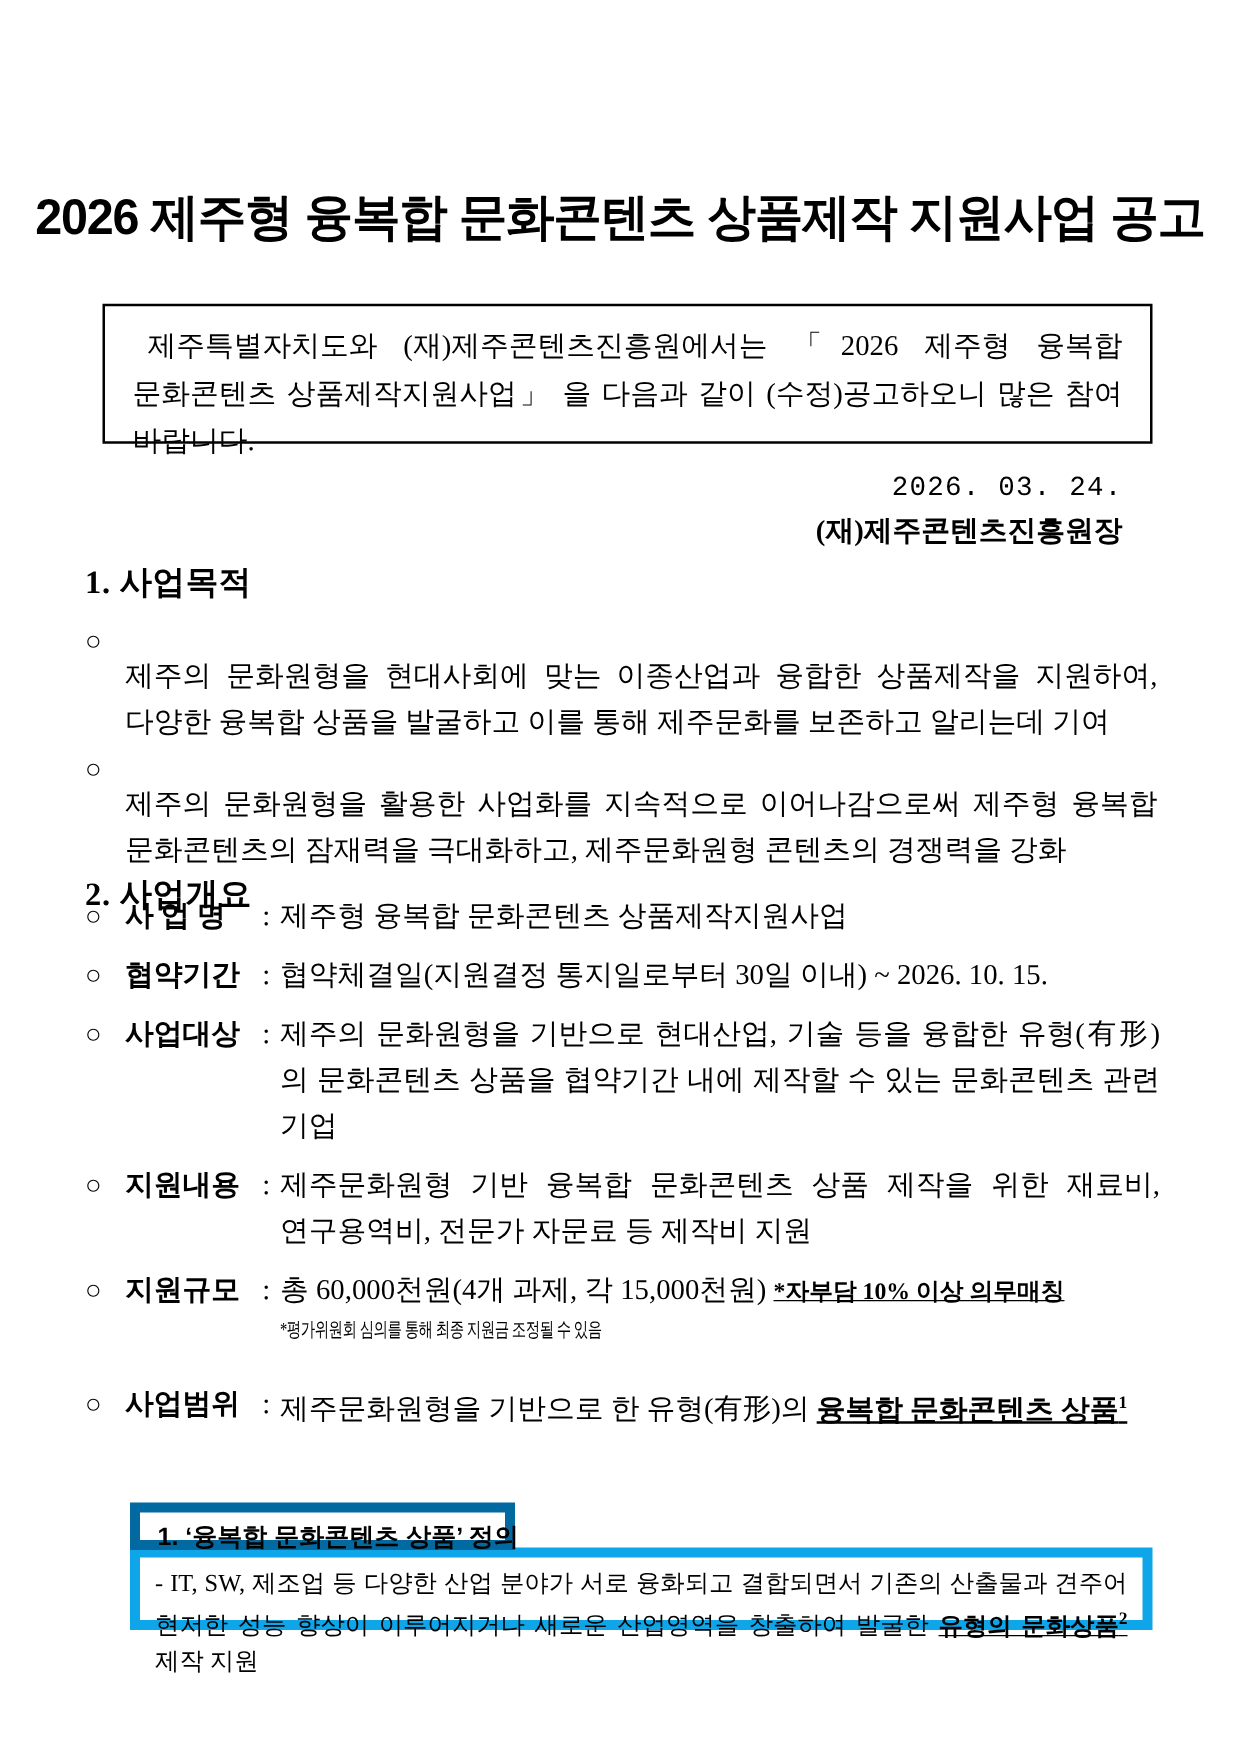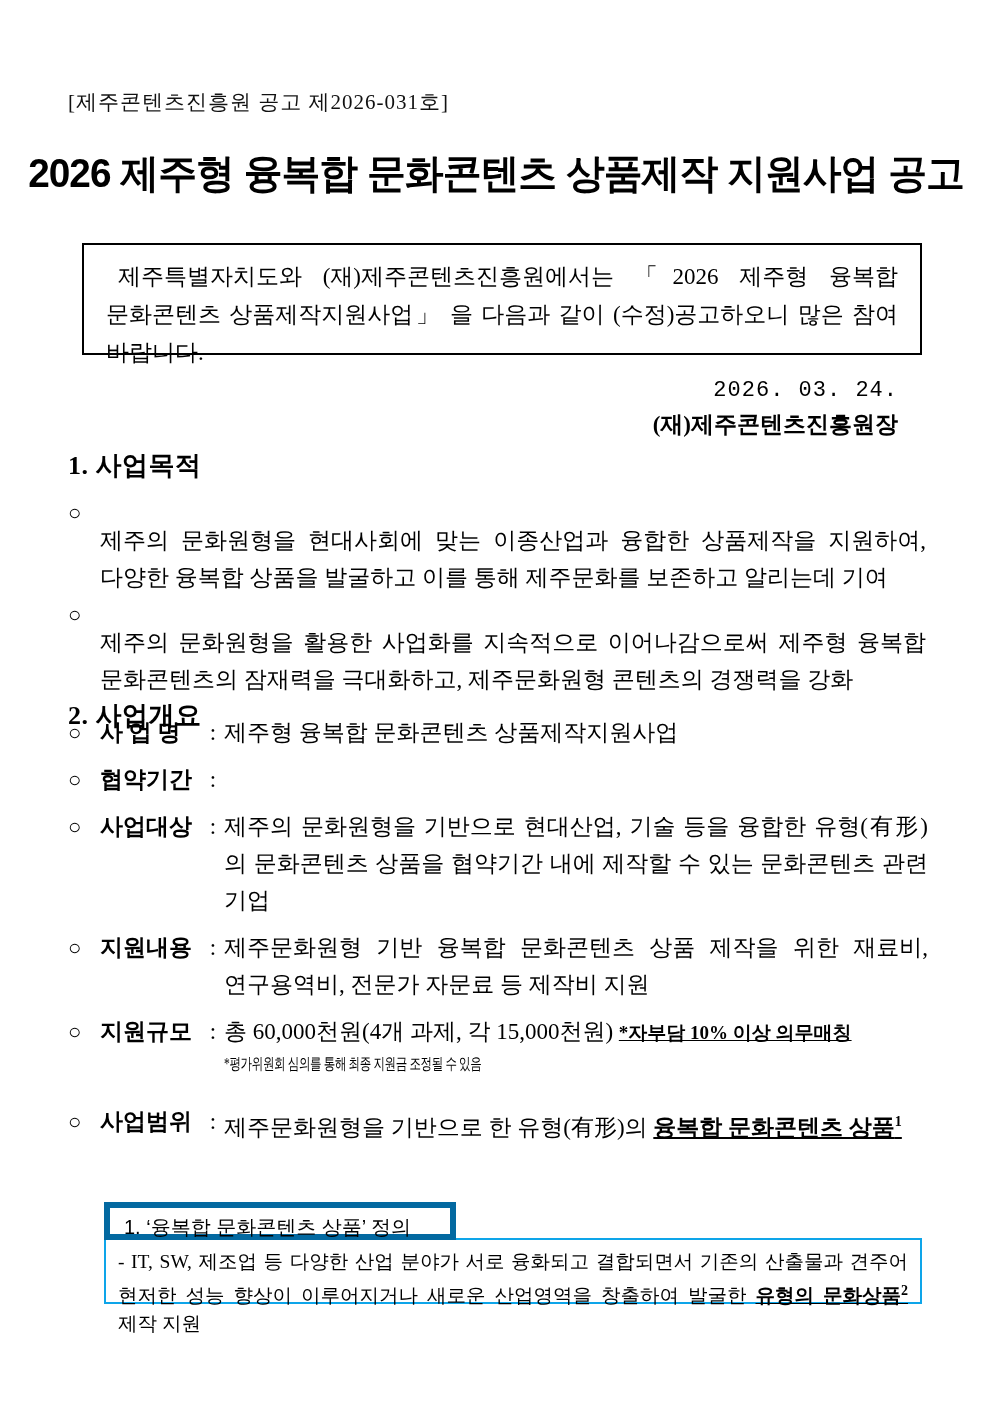--- a/index.html
+++ b/index.html
@@ -136,48 +136,47 @@
     letter-spacing: -0.5px;
   }
   .em-u {
     font-weight: bold;
     text-decoration: underline;
   }
   sup { font-size: 14px; }
   .def-header {
     position: absolute;
     left: 104px; top: 1202px;
-    width: 352px; height: 38px;
-    border: 6px solid #0369a1;
+    width: 308px; height: 38px;
+    border: 8px solid #0369a1;
     background: #fff;
     font-family: "Liberation Sans", sans-serif;
     font-size: 20px;
-    font-weight: normal;
+    font-weight: bold;
     padding: 6px 0 0 14px;
     z-index: 2;
     white-space: nowrap;
   }
   .def-body {
     position: absolute;
     left: 104px; top: 1238px;
     width: 818px; height: 66px;
-    border: 2px solid #0ea5e9;
+    border: 8px solid #0ea5e9;
     padding: 8px 12px 0 12px;
     font-size: 19.5px;
     line-height: 28px;
     text-align: justify;
     word-break: keep-all;
   }
 </style>
 </head>
 <body>
 
 <div class="page">
 
-  <div class="doc-number">[제주콘텐츠진흥원 공고 제2026-031호]</div>
 
   <h1 class="title">2026 제주형 융복합 문화콘텐츠 상품제작 지원사업 공고</h1>
 
   <div class="notice-box">
     <p class="notice-body">제주특별자치도와 (재)제주콘텐츠진흥원에서는 「2026 제주형 융복합 문화콘텐츠 상품제작지원사업」 을 다음과 같이 (수정)공고하오니 많은 참여 바랍니다.</p>
     <div class="notice-date">2026. 03. 24.</div>
     <div class="notice-signer">(재)제주콘텐츠진흥원장</div>
   </div>
 
   <h2 class="s-heading s1-heading">1. 사업목적</h2>
@@ -201,20 +200,21 @@
       <span class="marker">○</span>
       <span class="label">사 업 명</span>
       <span class="colon">:</span>
       <div class="value">제주형 융복합 문화콘텐츠 상품제작지원사업</div>
     </div>
 
     <div class="item">
       <span class="marker">○</span>
       <span class="label">협약기간</span>
       <span class="colon">:</span>
+      <div class="value">협약체결일(지원결정 통지일로부터 30일 이내) ~ 2026. 10. 15.</div>
     </div>
 
     <div class="item">
       <span class="marker">○</span>
       <span class="label">사업대상</span>
       <span class="colon">:</span>
       <div class="value">제주의 문화원형을 기반으로 현대산업, 기술 등을 융합한 유형(有形)의 문화콘텐츠 상품을 협약기간 내에 제작할 수 있는 문화콘텐츠 관련 기업</div>
     </div>
 
     <div class="item">

